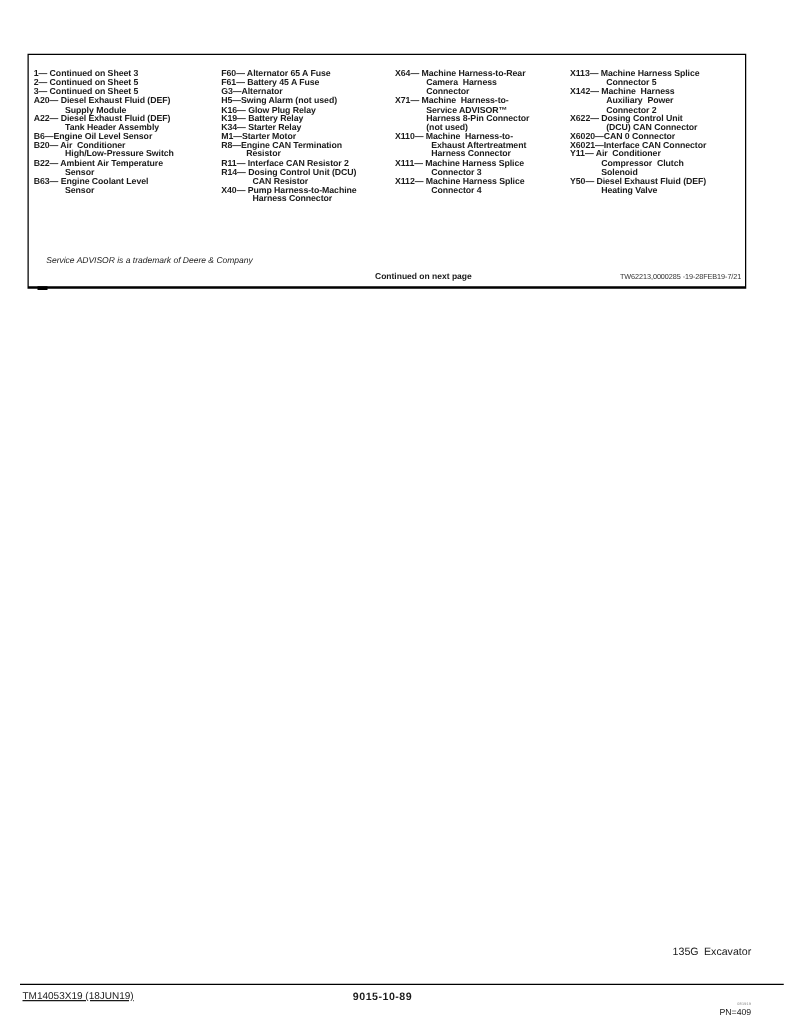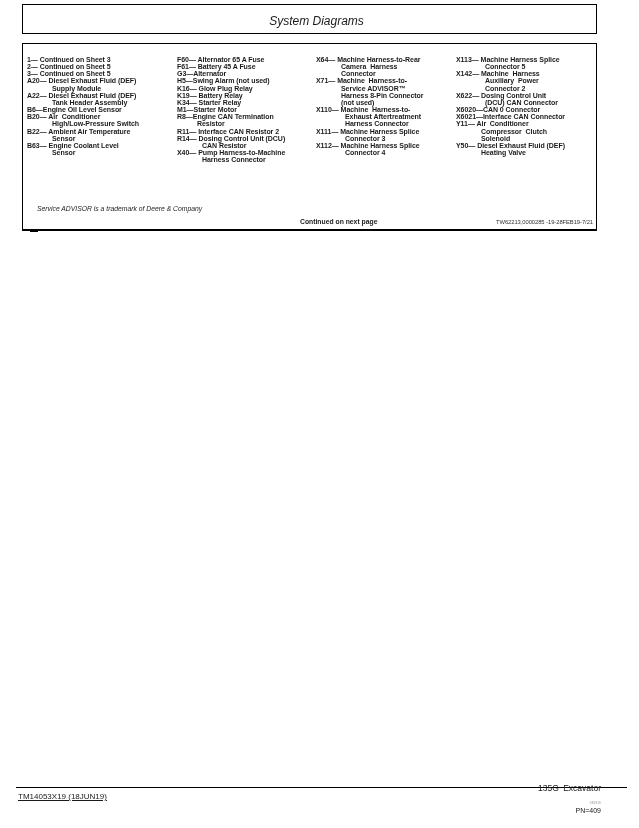--- a/index.html
+++ b/index.html
@@ -96,21 +96,21 @@
     position: absolute;
     left: 0; top: 792px;
     width: 612px;
     text-align: center;
     font-weight: bold;
     font-size: 8.5px;
     letter-spacing: 0.4px;
   }
   .footer-model {
     position: absolute;
-    right: 38px; top: 783px;
+    right: 38px; top: 756px;
     font-size: 8.5px;
     word-spacing: 2px;
   }
   .footer-micro {
     position: absolute;
     right: 38px; top: 802px;
     font-size: 3px;
     line-height: 3px;
     color: #888;
     text-align: right;
@@ -121,23 +121,20 @@
     right: 38px; top: 807px;
     font-size: 7px;
     text-align: right;
   }
 </style>
 </head>
 <body>
 
 <div class="page">
 
-  <div class="header-box">
-    <div class="page-title">System Diagrams</div>
-  </div>
 
   <div class="legend-box">
     <div id="legend-cols">
         <div class="col col1"><div class="item"><div class="line">1— Continued on Sheet 3</div></div><div class="item"><div class="line">2— Continued on Sheet 5</div></div><div class="item"><div class="line">3— Continued on Sheet 5</div></div><div class="item"><div class="line">A20— Diesel Exhaust Fluid (DEF)</div><div class="line cont" style="padding-left: 25px;">Supply Module</div></div><div class="item"><div class="line">A22— Diesel Exhaust Fluid (DEF)</div><div class="line cont" style="padding-left: 25px;">Tank Header Assembly</div></div><div class="item"><div class="line">B6—Engine Oil Level Sensor</div></div><div class="item"><div class="line">B20— Air  Conditioner</div><div class="line cont" style="padding-left: 25px;">High/Low-Pressure Switch</div></div><div class="item"><div class="line">B22— Ambient Air Temperature</div><div class="line cont" style="padding-left: 25px;">Sensor</div></div><div class="item"><div class="line">B63— Engine Coolant Level</div><div class="line cont" style="padding-left: 25px;">Sensor</div></div></div>
         <div class="col col2"><div class="item"><div class="line">F60— Alternator 65 A Fuse</div></div><div class="item"><div class="line">F61— Battery 45 A Fuse</div></div><div class="item"><div class="line">G3—Alternator</div></div><div class="item"><div class="line">H5—Swing Alarm (not used)</div></div><div class="item"><div class="line">K16— Glow Plug Relay</div></div><div class="item"><div class="line">K19— Battery Relay</div></div><div class="item"><div class="line">K34— Starter Relay</div></div><div class="item"><div class="line">M1—Starter Motor</div></div><div class="item"><div class="line">R8—Engine CAN Termination</div><div class="line cont" style="padding-left: 20px;">Resistor</div></div><div class="item"><div class="line">R11— Interface CAN Resistor 2</div></div><div class="item"><div class="line">R14— Dosing Control Unit (DCU)</div><div class="line cont" style="padding-left: 25px;">CAN Resistor</div></div><div class="item"><div class="line">X40— Pump Harness-to-Machine</div><div class="line cont" style="padding-left: 25px;">Harness Connector</div></div></div>
         <div class="col col3"><div class="item"><div class="line">X64— Machine Harness-to-Rear</div><div class="line cont" style="padding-left: 25px;">Camera  Harness</div><div class="line cont" style="padding-left: 25px;">Connector</div></div><div class="item"><div class="line">X71— Machine  Harness-to-</div><div class="line cont" style="padding-left: 25px;">Service ADVISOR™</div><div class="line cont" style="padding-left: 25px;">Harness 8-Pin Connector</div><div class="line cont" style="padding-left: 25px;">(not used)</div></div><div class="item"><div class="line">X110— Machine  Harness-to-</div><div class="line cont" style="padding-left: 29px;">Exhaust Aftertreatment</div><div class="line cont" style="padding-left: 29px;">Harness Connector</div></div><div class="item"><div class="line">X111— Machine Harness Splice</div><div class="line cont" style="padding-left: 29px;">Connector 3</div></div><div class="item"><div class="line">X112— Machine Harness Splice</div><div class="line cont" style="padding-left: 29px;">Connector 4</div></div></div>
         <div class="col col4"><div class="item"><div class="line">X113— Machine Harness Splice</div><div class="line cont" style="padding-left: 29px;">Connector 5</div></div><div class="item"><div class="line">X142— Machine  Harness</div><div class="line cont" style="padding-left: 29px;">Auxiliary  Power</div><div class="line cont" style="padding-left: 29px;">Connector 2</div></div><div class="item"><div class="line">X622— Dosing Control Unit</div><div class="line cont" style="padding-left: 29px;">(DCU) CAN Connector</div></div><div class="item"><div class="line">X6020—CAN 0 Connector</div></div><div class="item"><div class="line">X6021—Interface CAN Connector</div></div><div class="item"><div class="line">Y11— Air  Conditioner</div><div class="line cont" style="padding-left: 25px;">Compressor  Clutch</div><div class="line cont" style="padding-left: 25px;">Solenoid</div></div><div class="item"><div class="line">Y50— Diesel Exhaust Fluid (DEF)</div><div class="line cont" style="padding-left: 25px;">Heating Valve</div></div></div>
       </div>
 
     <div class="trademark-note">Service ADVISOR is a trademark of Deere &amp; Company</div>
@@ -146,20 +143,21 @@
 
     <div class="doc-code">TW62213,0000285 -19-28FEB19-7/21</div>
 
     <div class="section-marker"></div>
   </div>
 
   <div class="footer-rule"></div>
 
   <div class="footer-manual">TM14053X19 (18JUN19)</div>
 
+  <div class="footer-page">9015-10-89</div>
 
   <div class="footer-model">135G Excavator</div>
 
   <div class="footer-micro">081919</div>
 
   <div class="footer-pn">PN=409</div>
 
 </div>
 
 </body></html>

